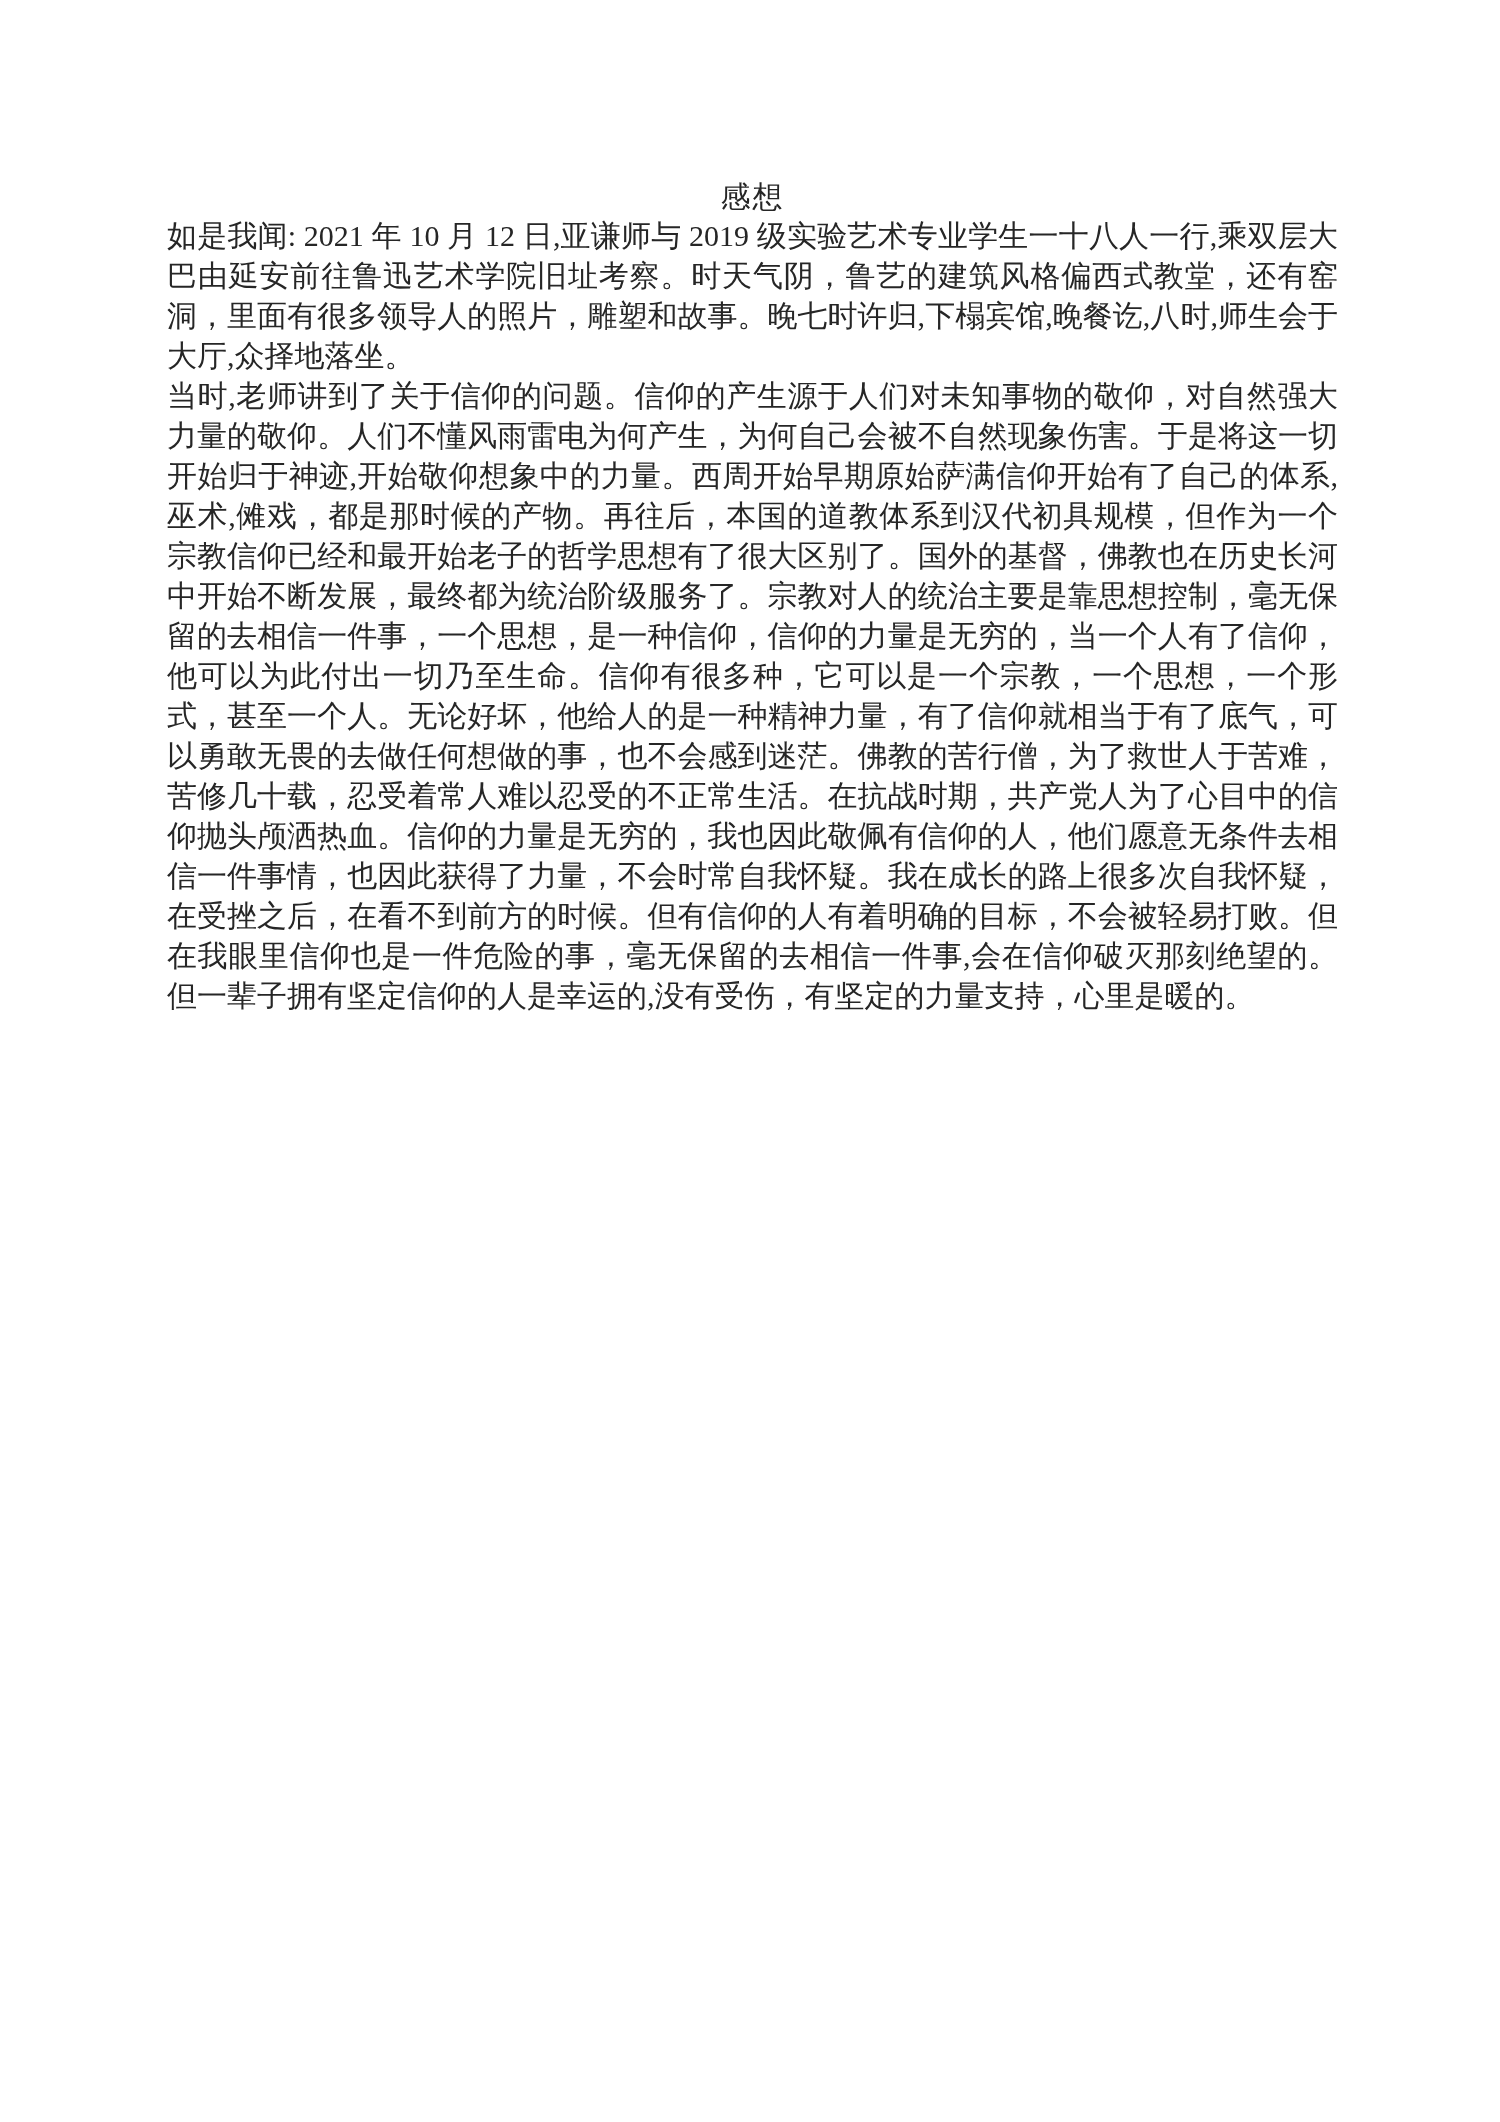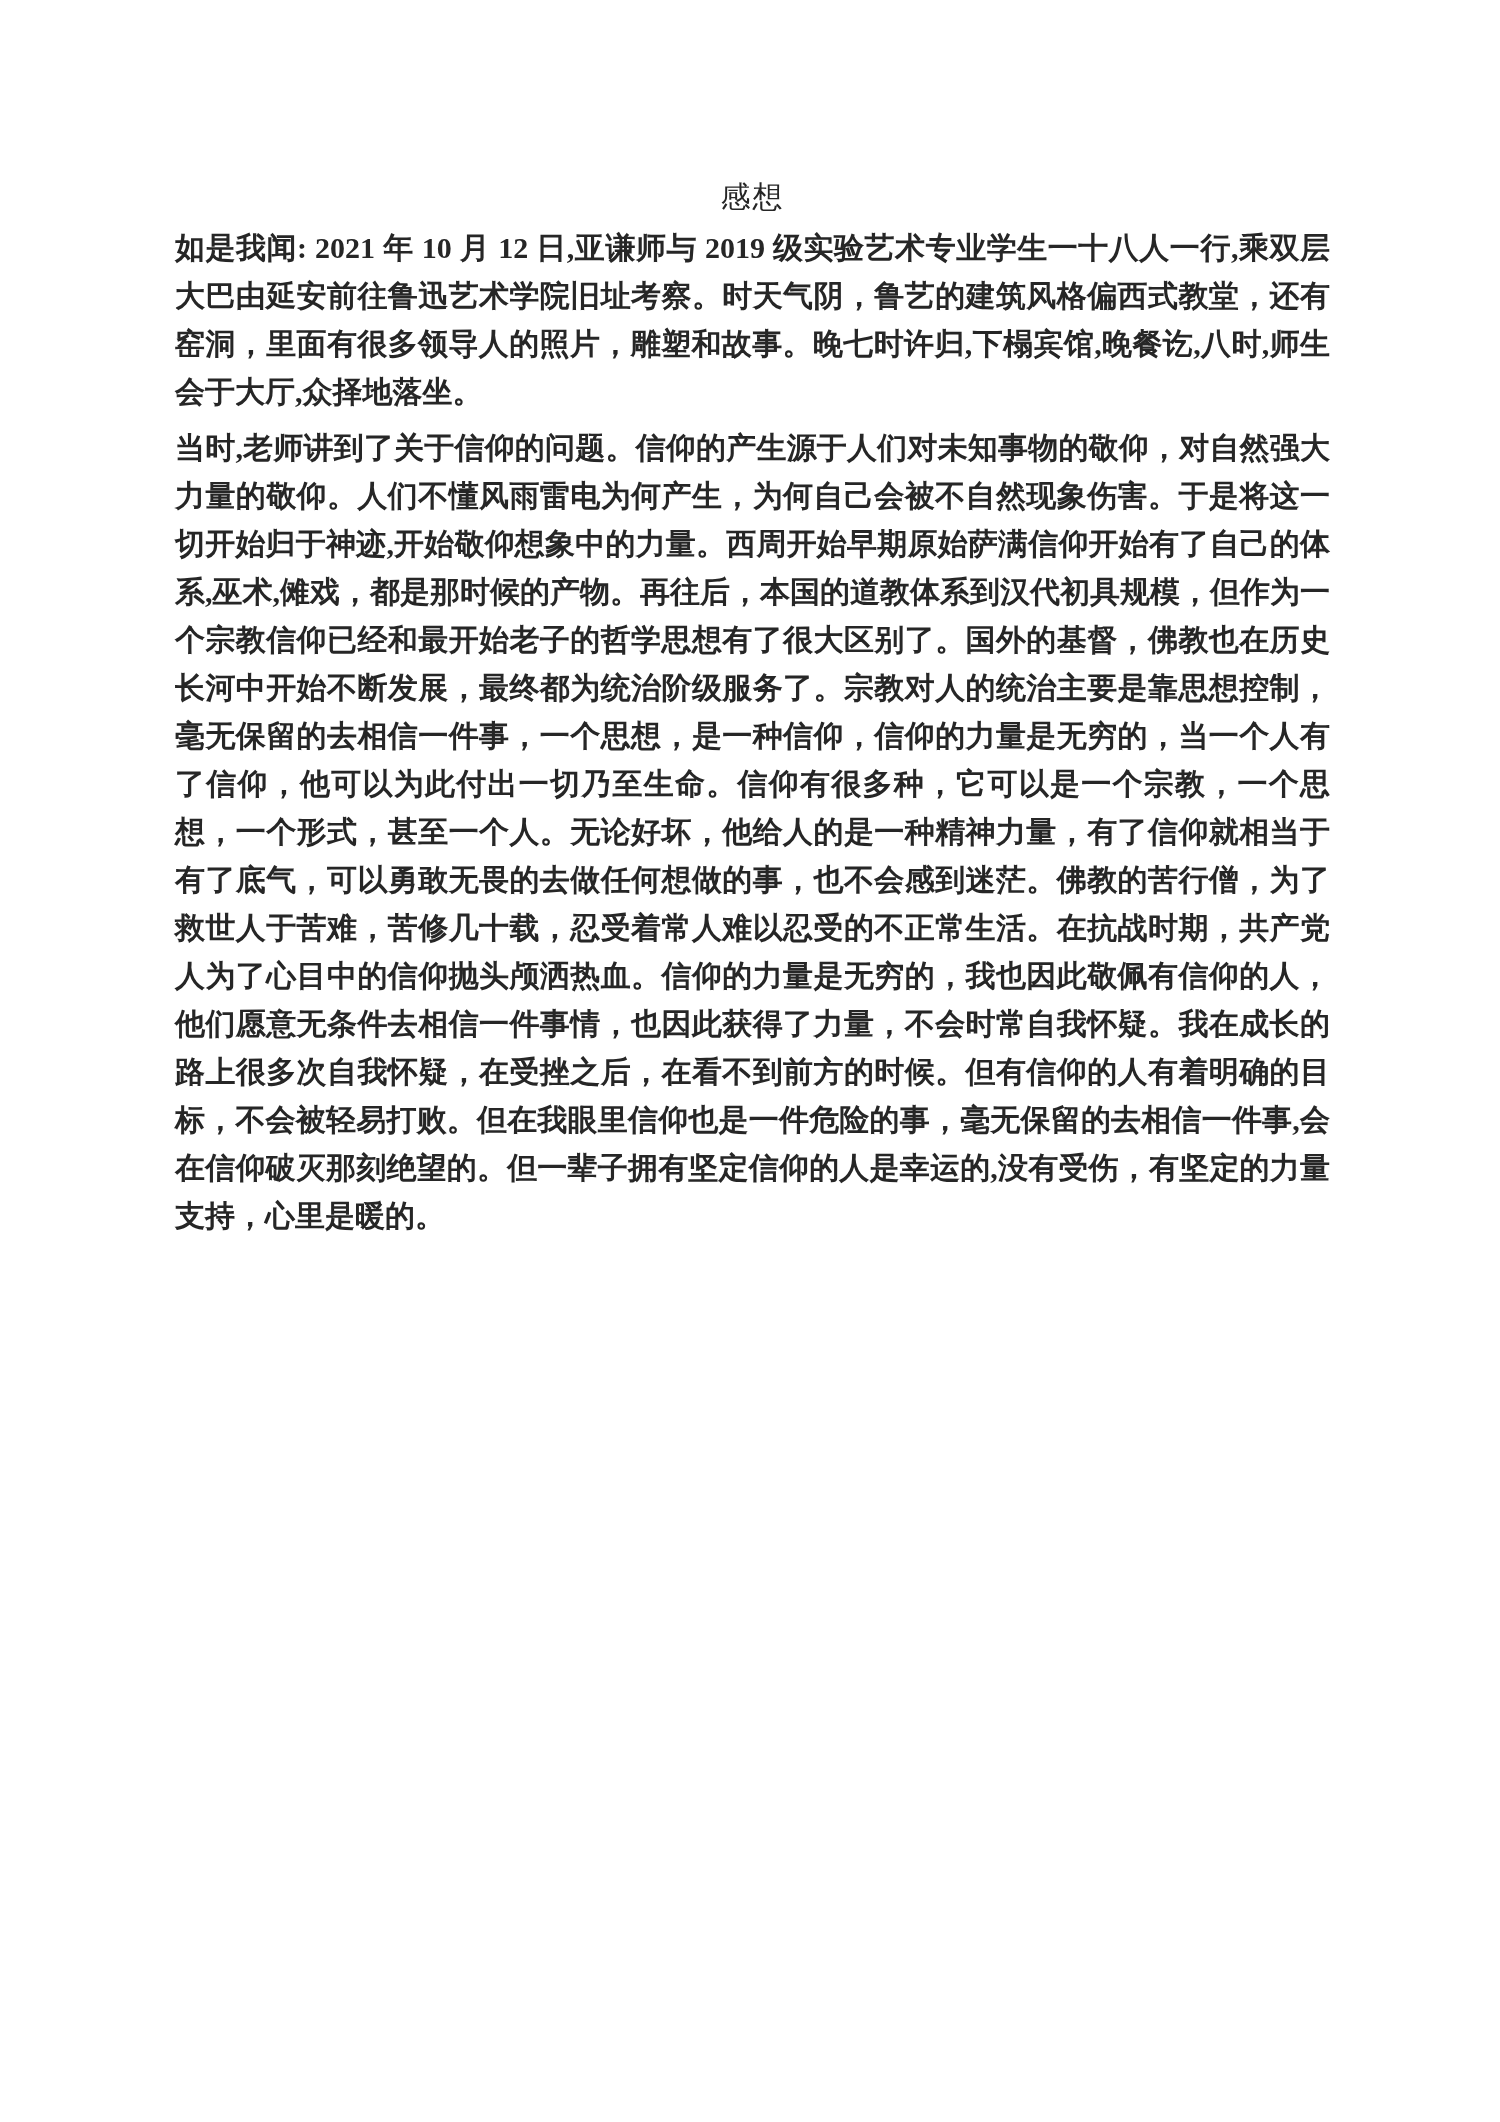--- a/index.html
+++ b/index.html
@@ -20,27 +20,26 @@
     }
     .doc-title {
       margin: 0;
       font-size: 30px;
       line-height: 38px;
       font-weight: normal;
       text-align: center;
       letter-spacing: 2px;
     }
     .doc-paragraph {
-      margin: 8px;
+      margin: 0;
       font-size: 30px;
-      line-height: 48px;
+      line-height: 40px;
       text-align: justify;
       text-justify: inter-ideograph;
       word-break: break-all;
-      font-weight: bold;
     }
   </style>
 </head>
 <body>
 
 <div class="page">
   <h1 class="doc-title">感想</h1>
   <p class="doc-paragraph">如是我闻: 2021 年 10 月 12 日,亚谦师与 2019 级实验艺术专业学生一十八人一行,乘双层大巴由延安前往鲁迅艺术学院旧址考察。时天气阴，鲁艺的建筑风格偏西式教堂，还有窑洞，里面有很多领导人的照片，雕塑和故事。晚七时许归,下榻宾馆,晚餐讫,八时,师生会于大厅,众择地落坐。</p>
   <p class="doc-paragraph">当时,老师讲到了关于信仰的问题。信仰的产生源于人们对未知事物的敬仰，对自然强大力量的敬仰。人们不懂风雨雷电为何产生，为何自己会被不自然现象伤害。于是将这一切开始归于神迹,开始敬仰想象中的力量。西周开始早期原始萨满信仰开始有了自己的体系,巫术,傩戏，都是那时候的产物。再往后，本国的道教体系到汉代初具规模，但作为一个宗教信仰已经和最开始老子的哲学思想有了很大区别了。国外的基督，佛教也在历史长河中开始不断发展，最终都为统治阶级服务了。宗教对人的统治主要是靠思想控制，毫无保留的去相信一件事，一个思想，是一种信仰，信仰的力量是无穷的，当一个人有了信仰，他可以为此付出一切乃至生命。信仰有很多种，它可以是一个宗教，一个思想，一个形式，甚至一个人。无论好坏，他给人的是一种精神力量，有了信仰就相当于有了底气，可以勇敢无畏的去做任何想做的事，也不会感到迷茫。佛教的苦行僧，为了救世人于苦难，苦修几十载，忍受着常人难以忍受的不正常生活。在抗战时期，共产党人为了心目中的信仰抛头颅洒热血。信仰的力量是无穷的，我也因此敬佩有信仰的人，他们愿意无条件去相信一件事情，也因此获得了力量，不会时常自我怀疑。我在成长的路上很多次自我怀疑，在受挫之后，在看不到前方的时候。但有信仰的人有着明确的目标，不会被轻易打败。但在我眼里信仰也是一件危险的事，毫无保留的去相信一件事,会在信仰破灭那刻绝望的。但一辈子拥有坚定信仰的人是幸运的,没有受伤，有坚定的力量支持，心里是暖的。</p>
 </div>

